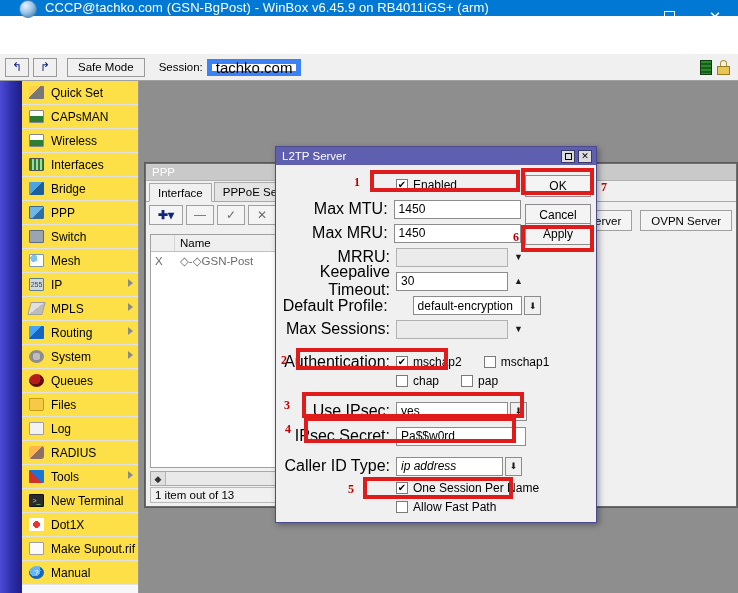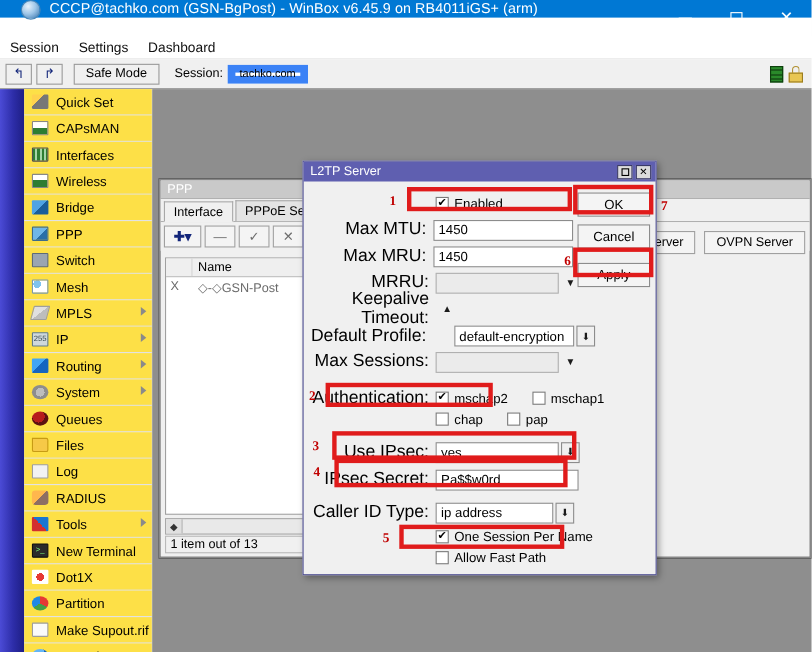--- a/index.html
+++ b/index.html
@@ -71,22 +71,22 @@
     margin-right: 4px;
     color: #12257a; font-size: 12px;
   }
   .safe-mode {
     height: 19px; border: 1px solid #9a9a9a; background: #f0f0f0;
     padding: 0 10px; display: flex; align-items: center;
     font-size: 11.5px; color: #000; margin-left: 6px;
   }
   .sess-label { margin-left: 14px; font-size: 11.5px; color: #000; }
   .sess-box {
-    margin-left: 4px; height: 17px; border: 7px solid #3b82f6; background: #fff;
-    padding: 0 4px; display: flex; align-items: center; font-size: 10px;
+    margin-left: 4px; height: 17px; border: 5px solid #3b82f6; background: #fff;
+    padding: 0 4px; display: flex; align-items: center; font-size: 15px;
   }
   .tb-status { margin-left: auto; display: flex; align-items: center; padding-right: 8px; gap: 5px; }
   .ind-green {
     width: 12px; height: 15px; background: #1d6b1d;
     border: 1px solid #0d3f0d;
     background-image: repeating-linear-gradient(to bottom, #2a8a2a 0 2px, #1a5c1a 2px 4px);
   }
   .ind-lock { width: 13px; height: 15px; position: relative; }
   .ind-lock .shackle {
     position: absolute; left: 3px; top: 0; width: 7px; height: 7px;
@@ -319,25 +319,20 @@
         </div>
       <div class="tb-btn">
           <span class="max"></span>
         </div>
       <div class="tb-btn">
           <span class="cls">✕</span>
         </div>
     </div>
   </div>
 
-  <div class="menubar">
-    <div class="menu-item">Session</div>
-    <div class="menu-item">Settings</div>
-    <div class="menu-item">Dashboard</div>
-  </div>
 
   <div class="toolbar">
     <div class="tool-sq">↰</div>
     <div class="tool-sq">↱</div>
     <div class="safe-mode">Safe Mode</div>
     <div class="sess-label">Session:</div>
     <div class="sess-box">tachko.com</div>
     <div class="tb-status">
       <div class="ind-green"></div>
       <div class="ind-lock">
@@ -361,32 +356,32 @@
           <span>Quick Set</span>
         </div>
         <div class="sb-item">
           <span class="sb-ico">
             <span class="ic ic-capsman"></span>
           </span>
           <span>CAPsMAN</span>
         </div>
         <div class="sb-item">
           <span class="sb-ico">
+            <span class="ic ic-wl"></span>
+          </span>
+          <span>Wireless</span>
+        </div>
+        <div class="sb-item">
+          <span class="sb-ico">
             <span class="ic ic-iface"></span>
           </span>
           <span>Interfaces</span>
         </div>
         <div class="sb-item">
           <span class="sb-ico">
-            <span class="ic ic-wl"></span>
-          </span>
-          <span>Wireless</span>
-        </div>
-        <div class="sb-item">
-          <span class="sb-ico">
             <span class="ic ic-bridge"></span>
           </span>
           <span>Bridge</span>
         </div>
         <div class="sb-item">
           <span class="sb-ico">
             <span class="ic ic-ppp"></span>
           </span>
           <span>PPP</span>
         </div>
@@ -394,37 +389,37 @@
           <span class="sb-ico">
             <span class="ic ic-switch"></span>
           </span>
           <span>Switch</span>
         </div>
         <div class="sb-item">
           <span class="sb-ico">
             <span class="ic ic-mesh"></span>
           </span>
           <span>Mesh</span>
+        </div>
+        <div class="sb-item">
+          <span class="sb-ico">
+            <span class="ic ic-ip">255</span>
+          </span>
+          <span>IP</span>
+          <span class="sb-arrow"></span>
         </div>
         <div class="sb-item">
           <span class="sb-ico">
             <span class="ic ic-mpls"></span>
           </span>
           <span>MPLS</span>
           <span class="sb-arrow"></span>
         </div>
         <div class="sb-item">
           <span class="sb-ico">
-            <span class="ic ic-ip">255</span>
-          </span>
-          <span>IP</span>
-          <span class="sb-arrow"></span>
-        </div>
-        <div class="sb-item">
-          <span class="sb-ico">
             <span class="ic ic-routing"></span>
           </span>
           <span>Routing</span>
           <span class="sb-arrow"></span>
         </div>
         <div class="sb-item">
           <span class="sb-ico">
             <span class="ic ic-system"></span>
           </span>
           <span>System</span>
@@ -465,26 +460,20 @@
           <span class="sb-ico">
             <span class="ic ic-term">&gt;_</span>
           </span>
           <span>New Terminal</span>
         </div>
         <div class="sb-item">
           <span class="sb-ico">
             <span class="ic ic-dot1x"></span>
           </span>
           <span>Dot1X</span>
-        </div>
-        <div class="sb-item">
-          <span class="sb-ico">
-            <span class="ic ic-part"></span>
-          </span>
-          <span>Partition</span>
         </div>
         <div class="sb-item">
           <span class="sb-ico">
             <span class="ic ic-supout"></span>
           </span>
           <span>Make Supout.rif</span>
         </div>
         <div class="sb-item">
           <span class="sb-ico">
             <span class="ic ic-manual">?</span>
@@ -564,20 +553,21 @@
     </div>
 
     <div class="row" style="left:0; top:100px; width:265px;">
       <div class="lbl">MRRU:</div>
       <div class="fld disabled" style="width:112px;"></div>
       <div class="spin">▼</div>
     </div>
 
     <div class="row" style="left:0; top:124px; width:265px;">
       <div class="lbl">Keepalive Timeout:</div>
+      <div class="fld" style="width:112px;">30</div>
       <div class="spin">▲</div>
     </div>
 
     <div class="row" style="left:0; top:148px; width:265px;align-items:flex-end;">
       <div class="lbl">Default Profile:</div>
       <div class="fld" style="width:112px;margin-left:19px;">default-encryption</div>
       <div class="spin boxed">⬇</div>
     </div>
 
     <div class="row" style="left:0; top:172px; width:265px;">
@@ -607,39 +597,39 @@
       <div class="spin boxed">⬇</div>
     </div>
 
     <div class="row" style="left:0; top:279px; width:265px;">
       <div class="lbl">IPsec Secret:</div>
       <div class="fld" style="width:130px;">Pa$$w0rd</div>
     </div>
 
     <div class="row" style="left:0; top:309px; width:265px;">
       <div class="lbl">Caller ID Type:</div>
-      <div class="fld" style="width:107px;">ip address</div>
+      <div class="fld" style="width:107px;font-style:italic;">ip address</div>
       <div class="spin boxed">⬇</div>
     </div>
 
     <div class="row" style="left:0; top:331px; width:300px;">
       <div class="lbl"></div>
       <span class="cbx">✔</span>
       <span class="cbl">One Session Per Name</span>
     </div>
 
     <div class="row" style="left:0; top:350px; width:300px;">
       <div class="lbl"></div>
       <span class="cbx"></span>
       <span class="cbl">Allow Fast Path</span>
     </div>
 
     <div class="btn" style="left:249px; top:28px;">OK</div>
     <div class="btn" style="left:249px; top:57px;">Cancel</div>
-    <div class="btn" style="left:249px; top:92px;">Apply</div>
+    <div class="btn" style="left:249px; top:76px;">Apply</div>
   </div>
 
   <div class="redbox" style="left:370px; top:170px; width:150px; height:22px;"></div>
   <div class="rednum" style="left:354px; top:175px;">1</div>
 
   <div class="redbox" style="left:296px; top:348px; width:152px; height:22px;"></div>
   <div class="rednum" style="left:281px; top:353px;">2</div>
 
   <div class="redbox" style="left:302px; top:392px; width:222px; height:26px;"></div>
   <div class="rednum" style="left:284px; top:398px;">3</div>

